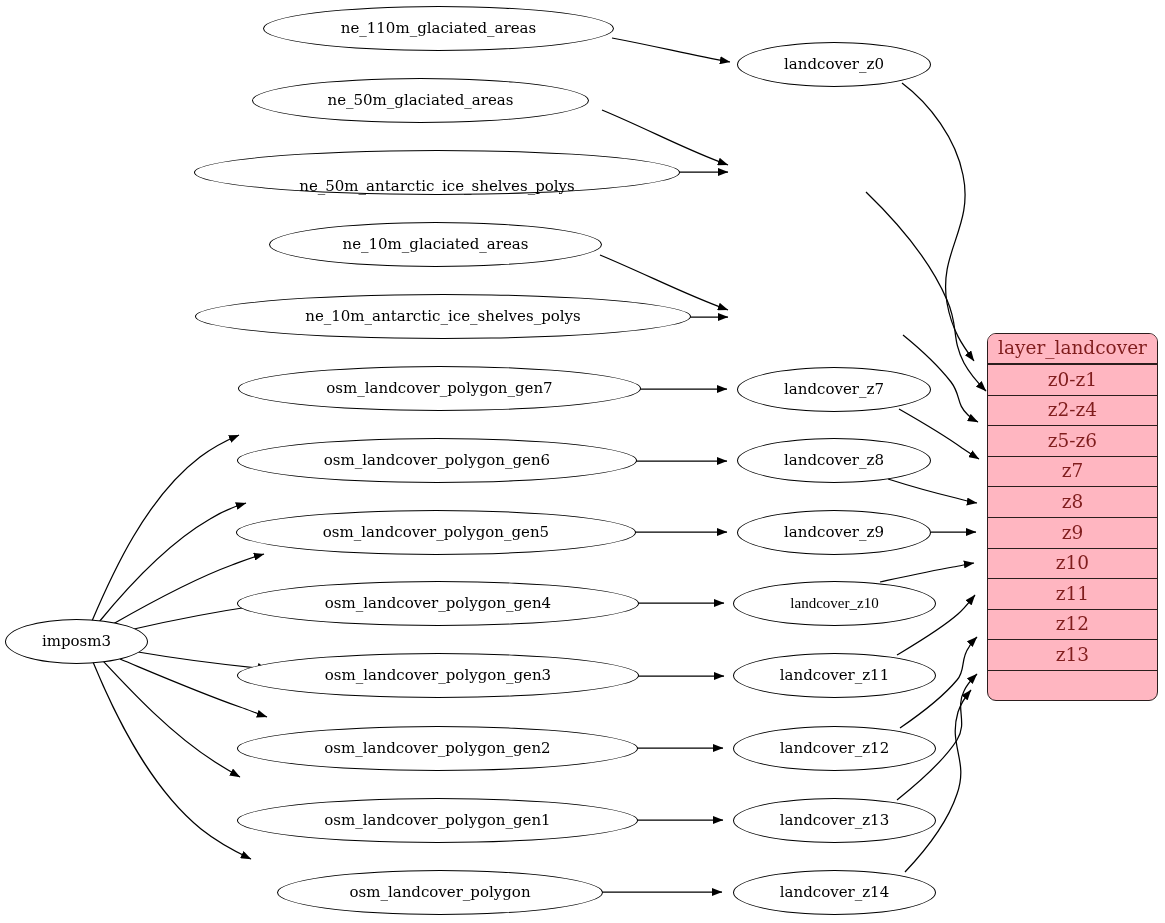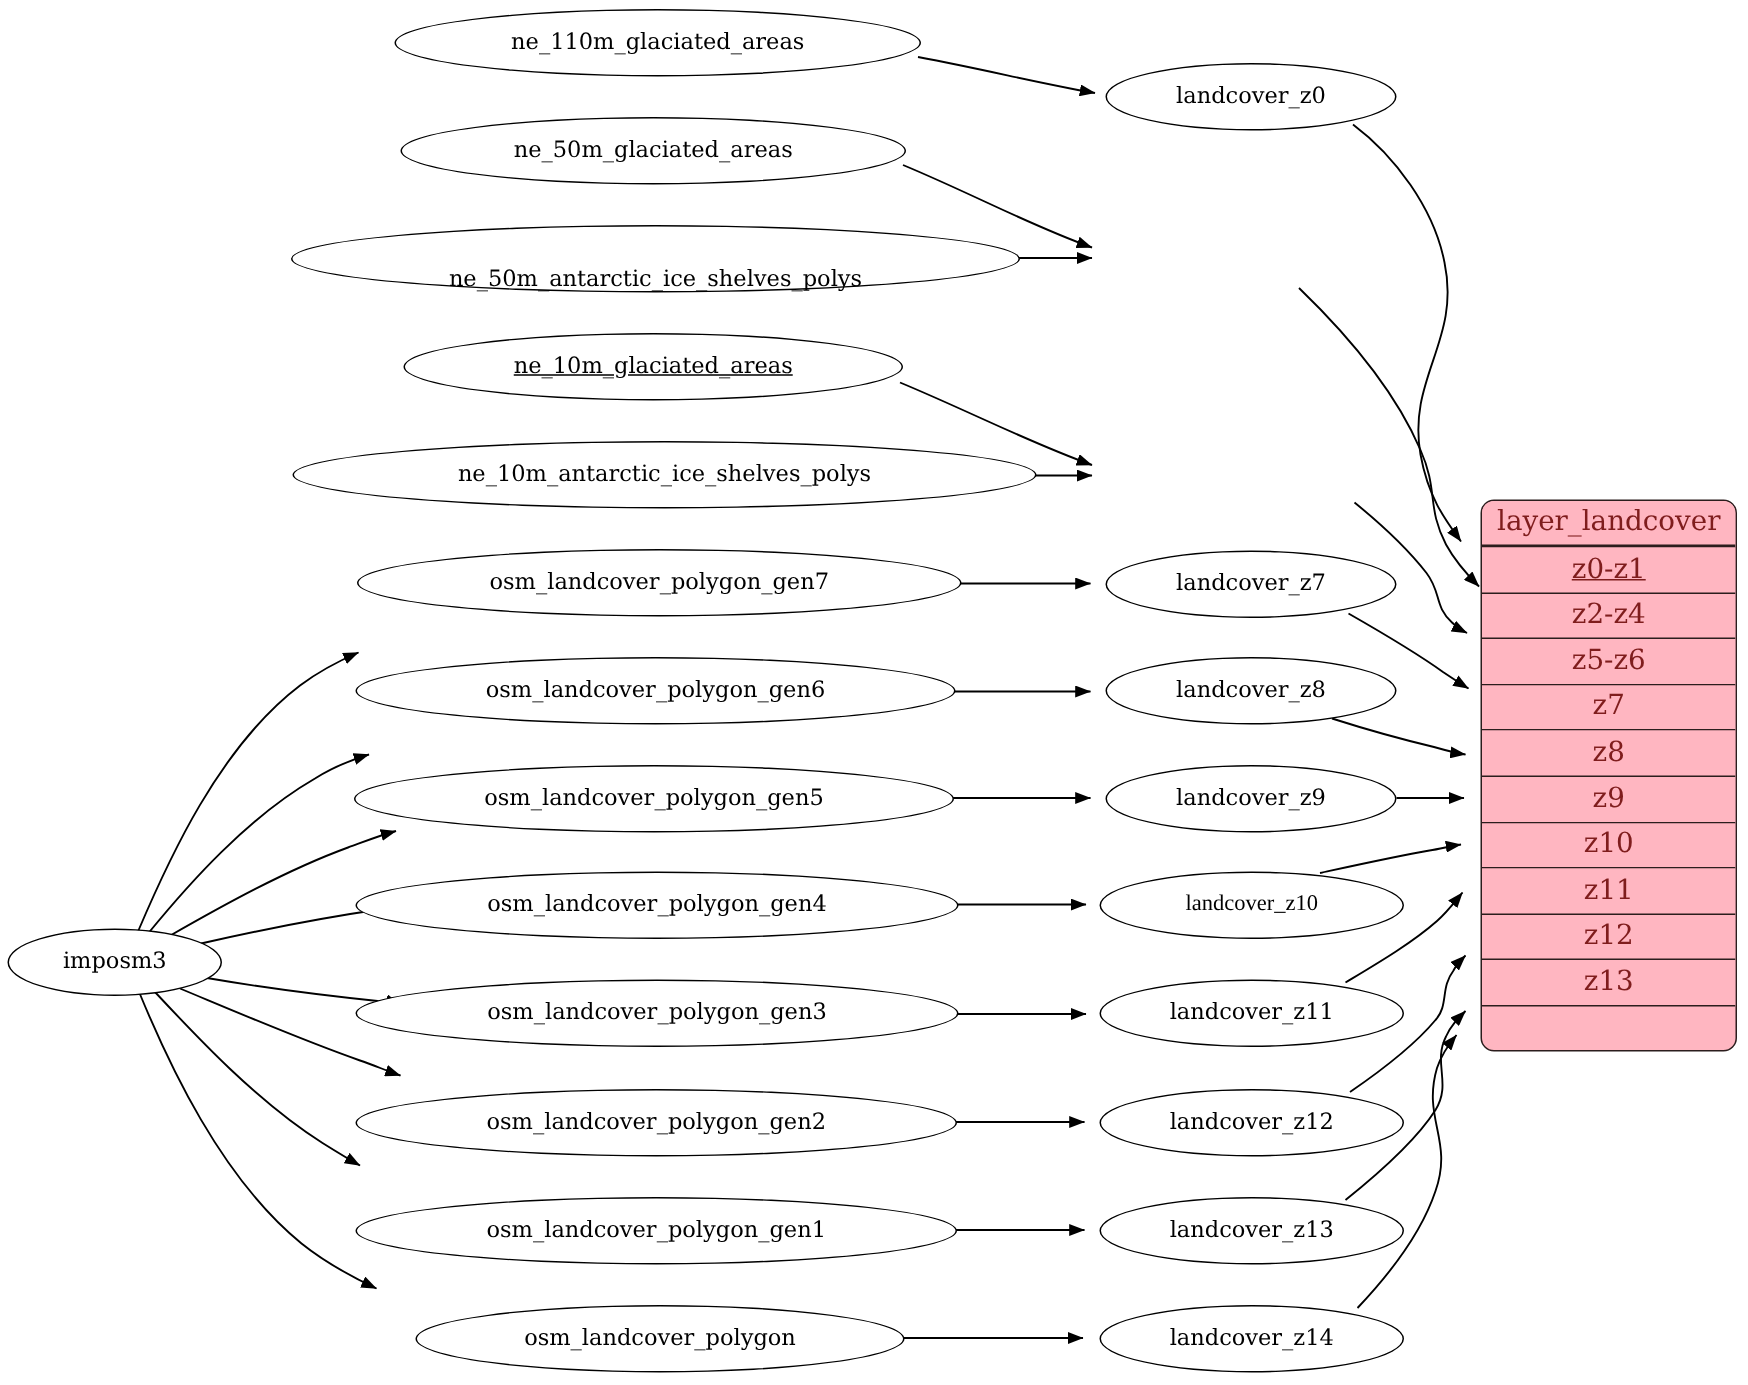--- a/index.html
+++ b/index.html
@@ -124,27 +124,27 @@
     </g>
   </svg>
 
   <div class="node" style="left:5px; top:619px; width:143px; height:45px;">
     <span>imposm3</span>
   </div>
 
   <div class="node" style="left:263px; top:6px; width:351px; height:45px;">
     <span>ne_110m_glaciated_areas</span>
   </div>
-  <div class="node" style="left:267px; top:78px; width:337px; height:45px;">
+  <div class="node" style="left:252px; top:78px; width:337px; height:45px;">
     <span>ne_50m_glaciated_areas</span>
   </div>
   <div class="node" style="left:194px; top:150px; width:486px; height:45px;align-items:flex-end;">
     <span>ne_50m_antarctic_ice_shelves_polys</span>
   </div>
-  <div class="node" style="left:269px; top:222px; width:333px; height:45px;text-decoration:underline;">
+  <div class="node" style="left:269px; top:222px; width:333px; height:45px;">
     <span>ne_10m_glaciated_areas</span>
   </div>
   <div class="node" style="left:195px; top:294px; width:496px; height:45px;">
     <span>ne_10m_antarctic_ice_shelves_polys</span>
   </div>
 
   <div class="node" style="left:238px; top:366px; width:403px; height:45px;">
     <span>osm_landcover_polygon_gen7</span>
   </div>
   <div class="node" style="left:237px; top:438px; width:400px; height:45px;">
@@ -194,21 +194,21 @@
     <span>landcover_z13</span>
   </div>
   <div class="node" style="left:733px; top:870px; width:203px; height:45px;">
     <span>landcover_z14</span>
   </div>
 
   <div class="record-table" style="left:987px; top:333px; width:171px; height:368px;">
     <div class="record-row header" style="height:31px;">
       <span>layer_landcover</span>
     </div>
-    <div class="record-row" style="height:30.6px;text-decoration:underline;">
+    <div class="record-row" style="height:30.6px;">
       <span>z0-z1</span>
     </div>
     <div class="record-row" style="height:30.6px;">
       <span>z2-z4</span>
     </div>
     <div class="record-row" style="height:30.6px;">
       <span>z5-z6</span>
     </div>
     <div class="record-row" style="height:30.6px;">
       <span>z7</span>

